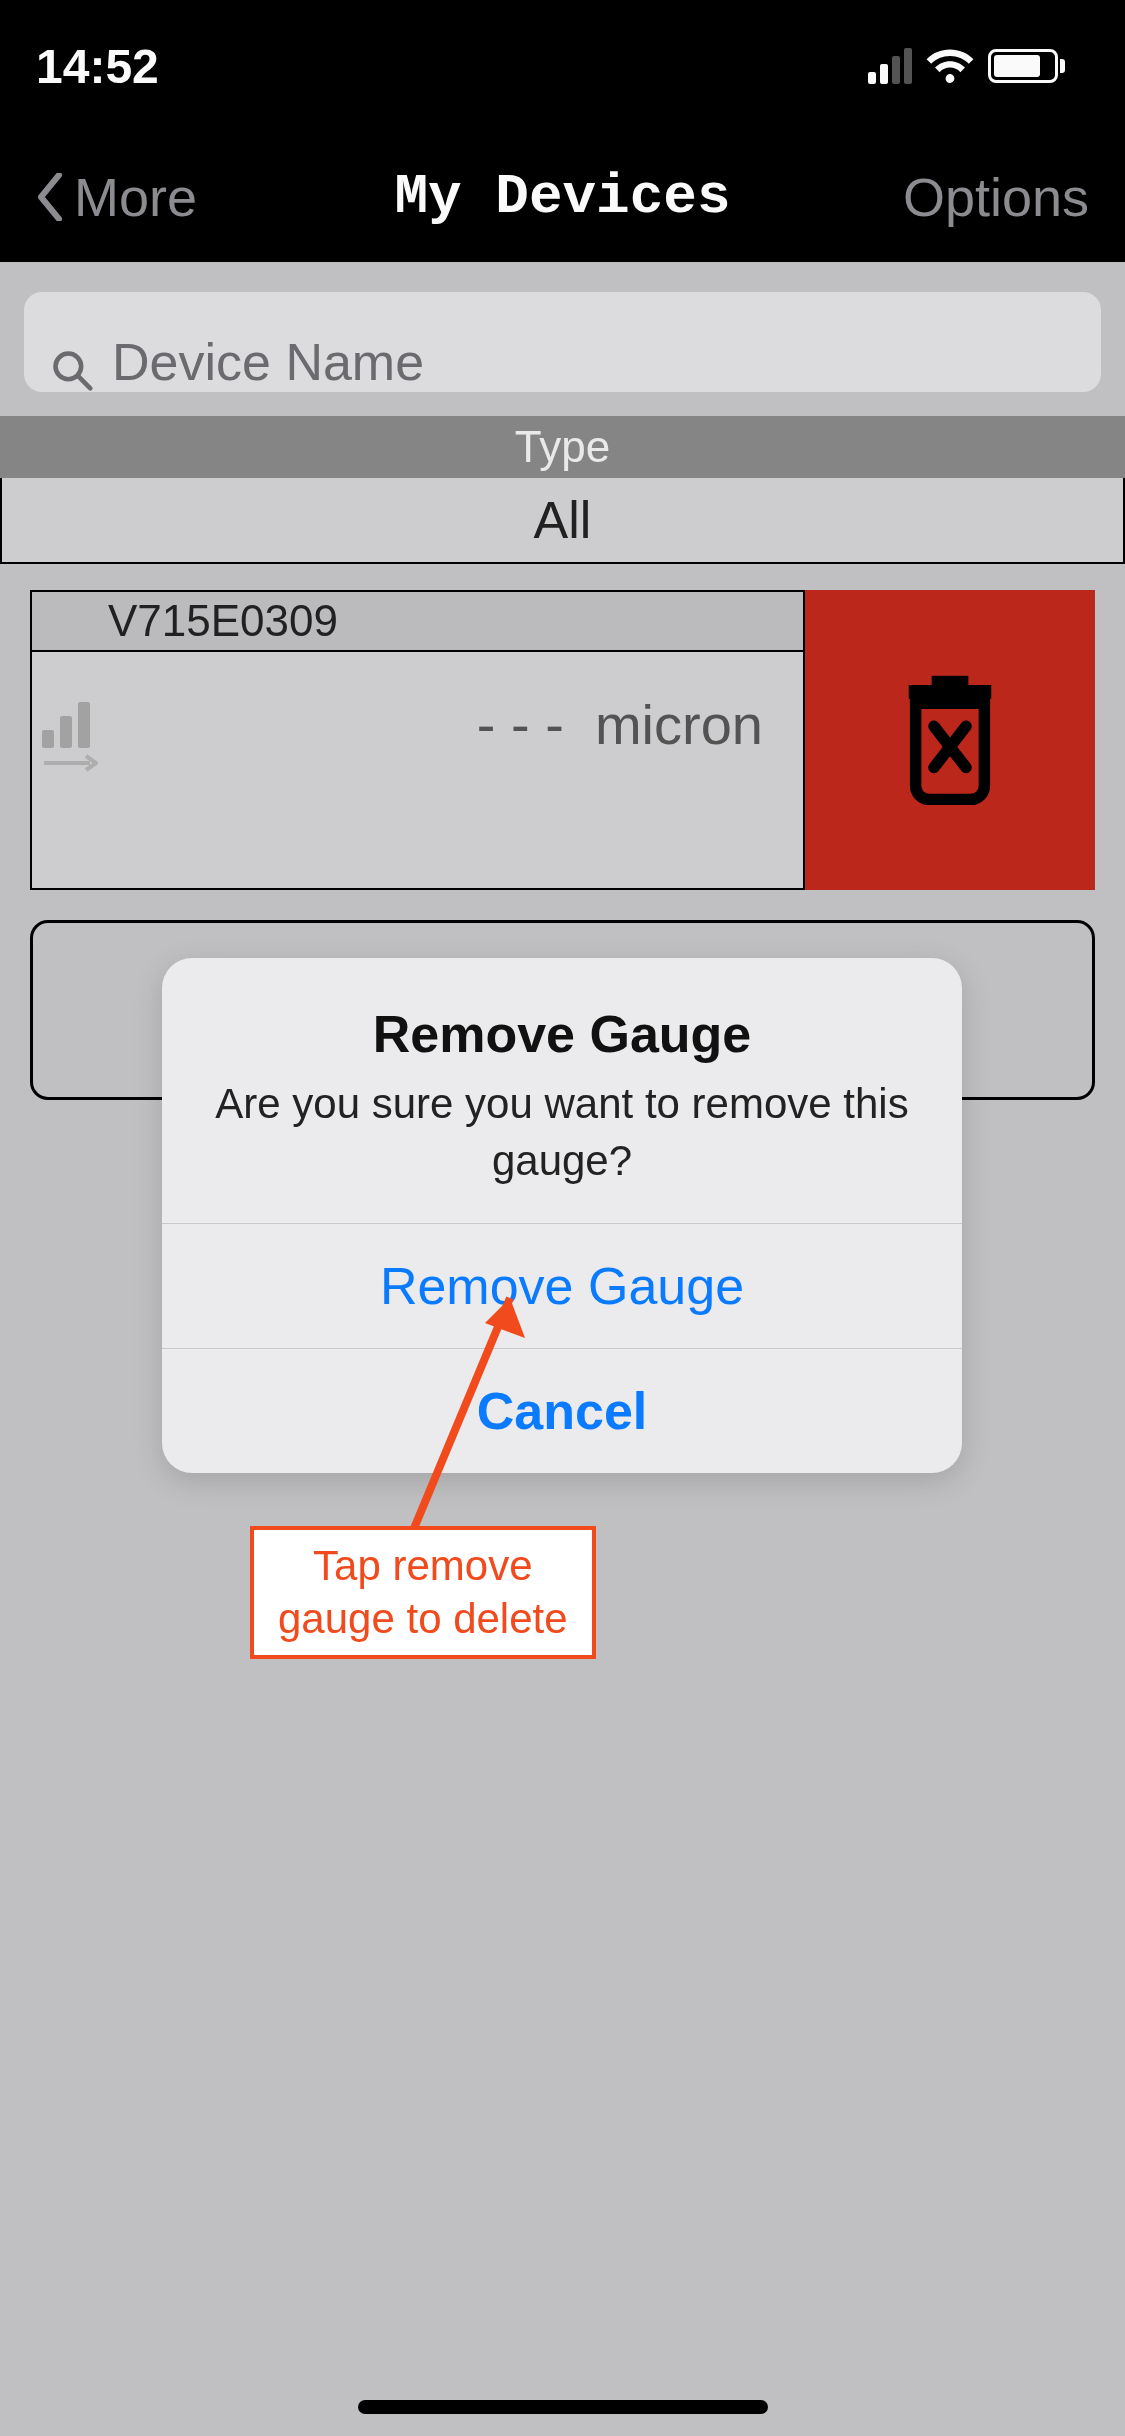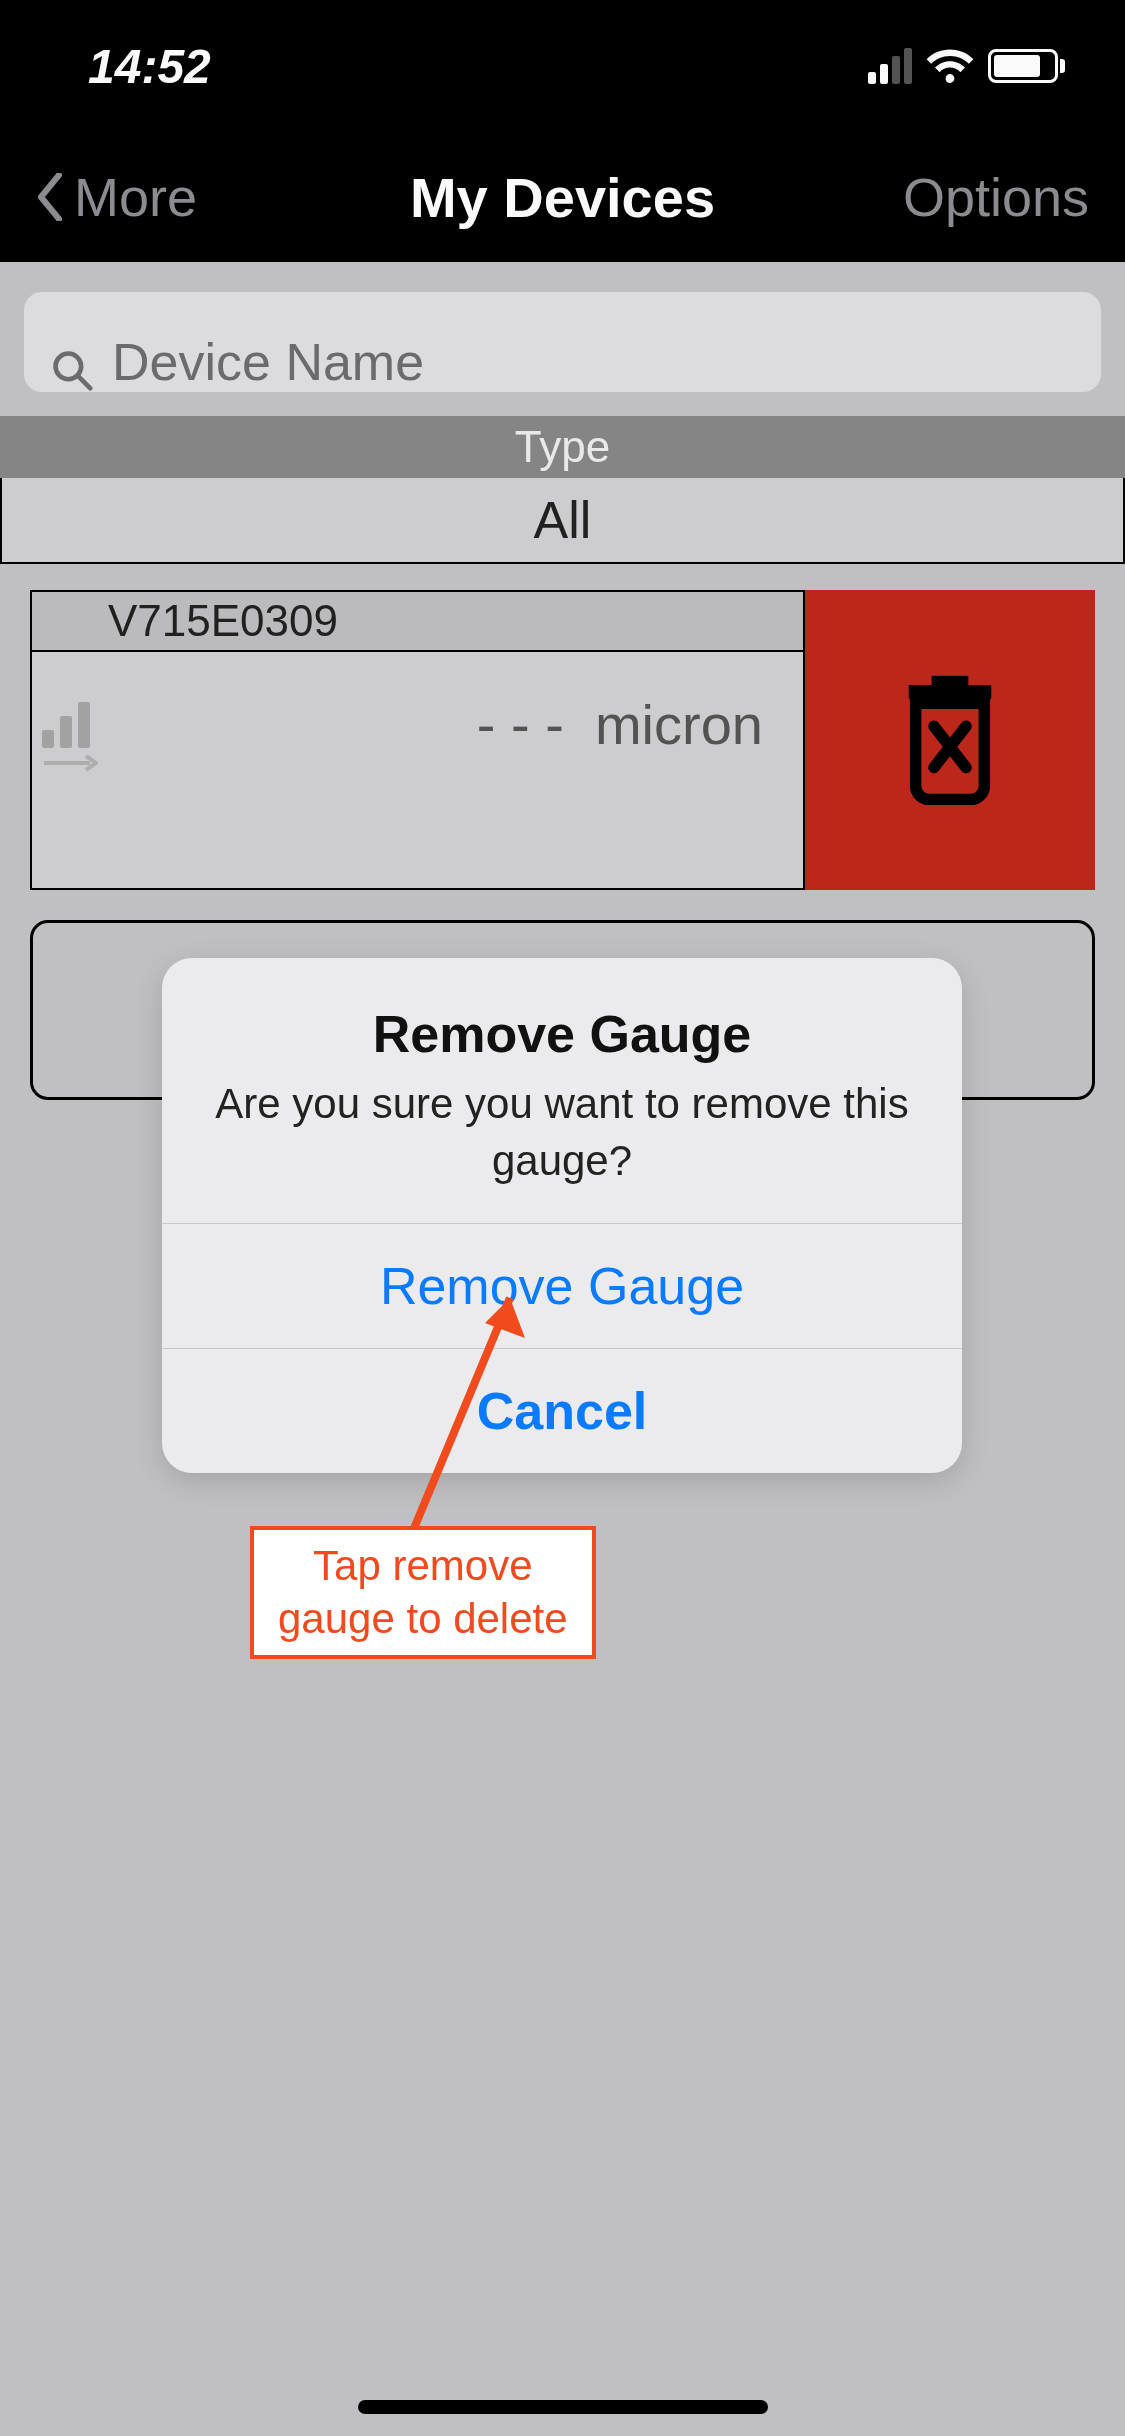--- a/index.html
+++ b/index.html
@@ -11,23 +11,22 @@
     overflow: hidden;
   }
 
   
   .status-bar {
     background: #000;
     height: 132px;
     display: flex;
     align-items: center;
     justify-content: space-between;
-    padding: 0 60px 0 88px;
+    padding: 0 60px 0 36px;
     color: #fff;
-    font-style: italic;
   }
   .status-time {
     font-size: 48px;
     font-weight: 600;
   }
   .status-right {
     display: flex;
     align-items: center;
     gap: 14px;
   }
@@ -54,21 +53,21 @@
     padding: 0 36px;
   }
   .nav-back {
     display:flex; align-items:center; gap:8px;
     color: #8e8e93;
     font-size: 54px;
   }
   .chev-left { width:30px; height:48px; }
   .nav-title {
     color:#fff; font-size:56px; font-weight:600;
-    position:absolute; left:0; right:0; text-align:center; pointer-events:none;
+    position:absolute; left:0; right:0; text-align:center; pointer-events:none;font-family:Liberation Mono, monospace;
   }
   .nav-options { color:#8e8e93; font-size:54px; }
 
   
   .search-wrap { padding: 30px 24px 24px 24px; }
   .search-field {
     background:#e1e1e3;
     border-radius: 18px;
     height: 100px;
     display:flex; align-items:flex-end;

